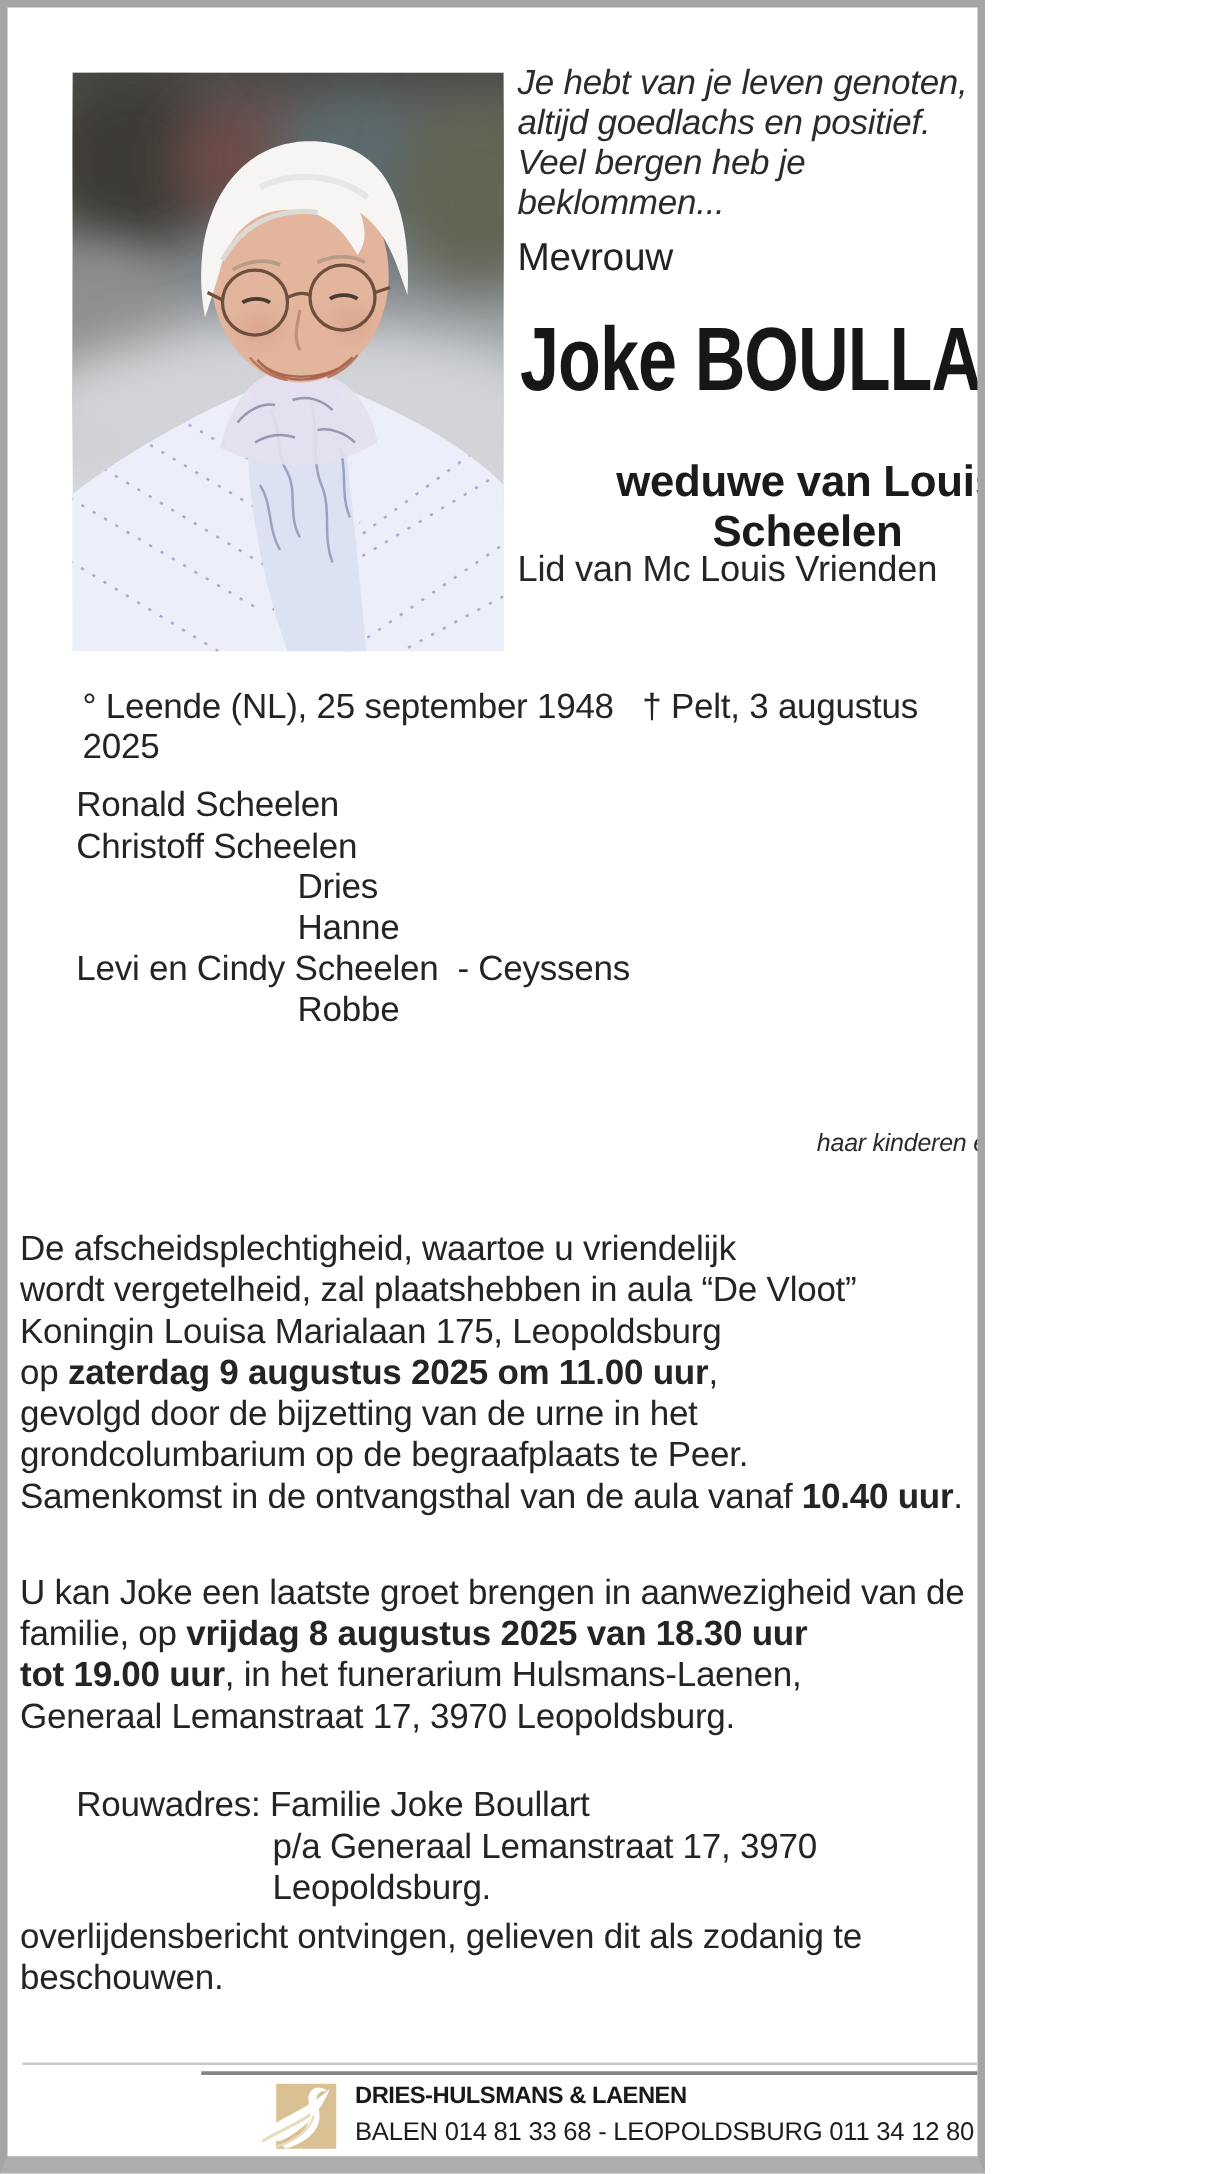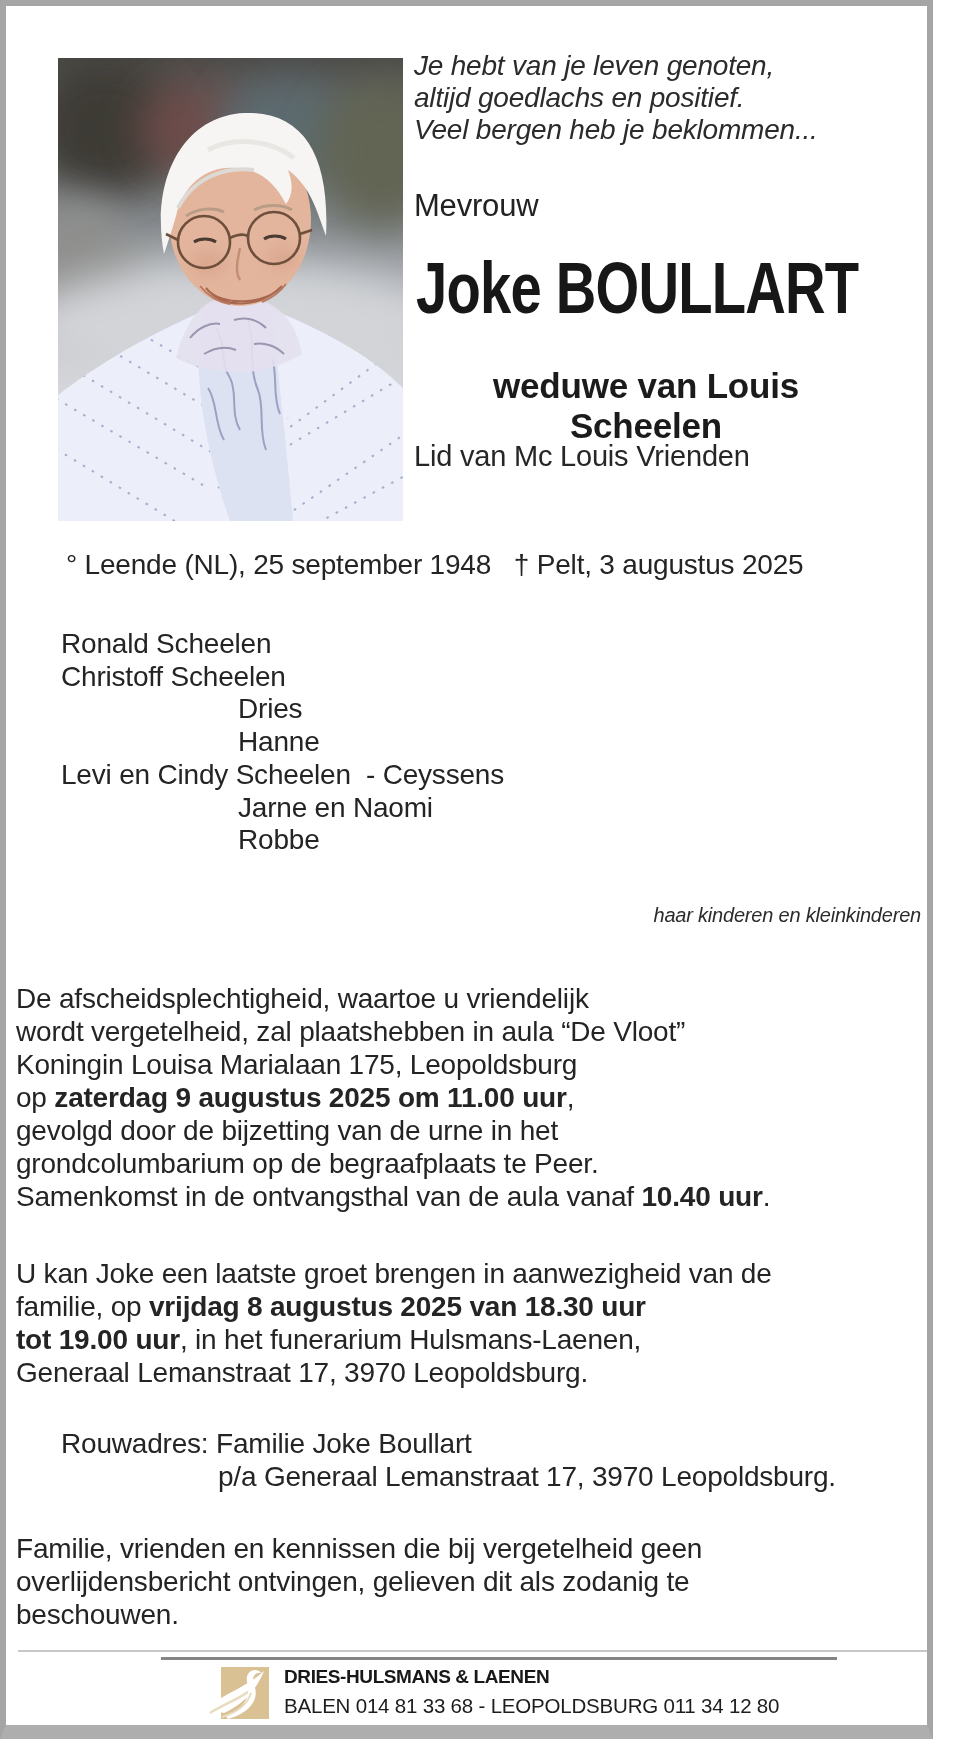--- a/index.html
+++ b/index.html
@@ -1,19 +1,19 @@
 <!DOCTYPE html>
 <html><head>
 <meta charset="utf-8">
 <title>Overlijdensbericht</title>
 <style>
   html,body{margin:0;padding:0;background:#ffffff;}
   .page{
     position:relative;
-    width:933px;height:1739px;
+    width:788px;height:1739px;
     box-sizing:border-box;
     background:#ffffff;
     border:6px solid #a5a5a5;
     border-bottom:14px solid #aeaeae;
     overflow:hidden;
     font-family:"Liberation Sans","DejaVu Sans",sans-serif;
     color:#1e1e1e;
     letter-spacing:-0.2px;
   }
   .abs{position:absolute;}
@@ -167,21 +167,20 @@
   <div class="abs membership">Lid van Mc Louis Vrienden</div>
 
   <div class="abs life-dates line">° Leende (NL), 25 september 1948   † Pelt, 3 augustus 2025</div>
 
   <div class="abs family">
       <div class="line"><span>Ronald Scheelen</span></div>
       <div class="line"><span>Christoff Scheelen</span></div>
       <div class="line ind1"><span>Dries</span></div>
       <div class="line ind1"><span>Hanne</span></div>
       <div class="line"><span>Levi en Cindy Scheelen  - Ceyssens</span></div>
-      <div class="line ind1"><span>Jarne en Naomi</span></div>
       <div class="line ind1"><span>Robbe</span></div>
     </div>
   <div class="abs family-closing">haar kinderen en kleinkinderen</div>
 
   <div class="abs para ceremony">
       <div class="line"><span>De afscheidsplechtigheid, waartoe u vriendelijk</span></div>
       <div class="line"><span>wordt vergetelheid, zal plaatshebben in aula “De Vloot”</span></div>
       <div class="line"><span>Koningin Louisa Marialaan 175, Leopoldsburg</span></div>
       <div class="line"><span>op </span><span class="b">zaterdag 9 augustus 2025 om 11.00 uur</span><span>,</span></div>
       <div class="line"><span>gevolgd door de bijzetting van de urne in het</span></div>
@@ -195,21 +194,20 @@
       <div class="line"><span class="b">tot 19.00 uur</span><span>, in het funerarium Hulsmans-Laenen,</span></div>
       <div class="line"><span>Generaal Lemanstraat 17, 3970 Leopoldsburg.</span></div>
     </div>
 
   <div class="abs mourning">
       <div class="line"><span>Rouwadres: Familie Joke Boullart</span></div>
       <div class="line ind2"><span>p/a Generaal Lemanstraat 17, 3970 Leopoldsburg.</span></div>
     </div>
 
   <div class="abs para notice">
-      <div class="line"><span>Familie, vrienden en kennissen die bij vergetelheid geen</span></div>
       <div class="line"><span>overlijdensbericht ontvingen, gelieven dit als zodanig te</span></div>
       <div class="line"><span>beschouwen.</span></div>
     </div>
 
   <div class="abs divider-light"></div>
   <div class="abs divider-dark"></div>
 
   <div class="abs footer-logo">
     <svg width="70" height="56" viewBox="0 0 70 56" xmlns="http://www.w3.org/2000/svg">
       <rect x="17" y="2" width="48" height="52" fill="#d9c194"></rect>

